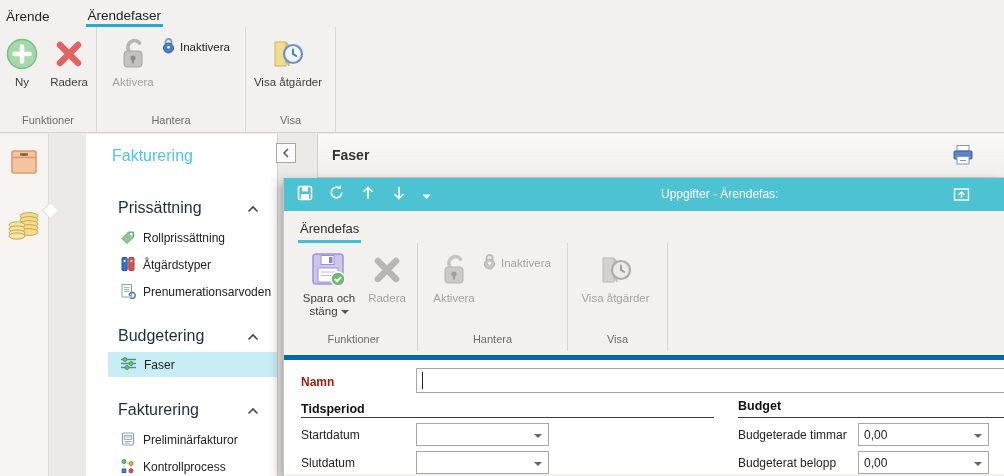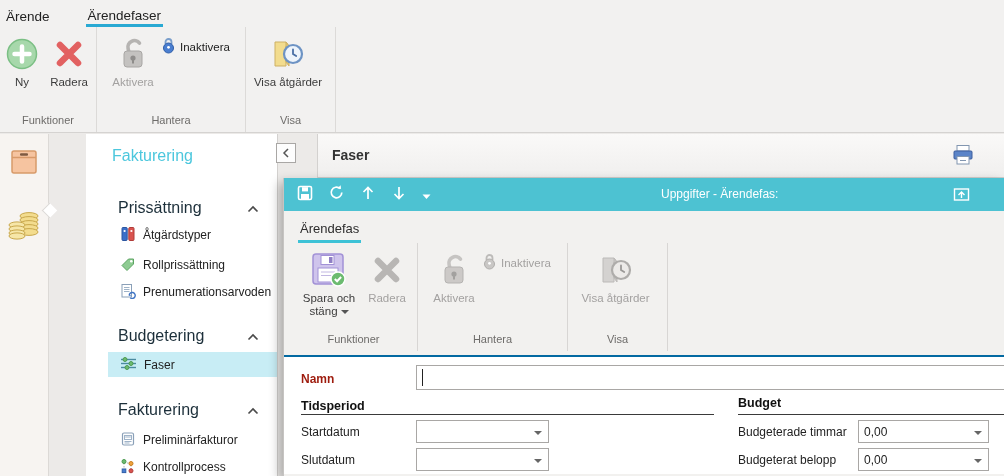--- a/index.html
+++ b/index.html
@@ -45,21 +45,21 @@
 
   
   .dialog { position:absolute; left:283px; top:178px; width:721px; height:298px; z-index:5; box-shadow:-4px 4px 10px rgba(0,0,0,0.28); background:#f2f1ef; border-left:1px solid #c6c4c2; }
   .dtitlebar { position:relative; height:33px; background:#4dc2d2; display:flex; align-items:center; padding-left:13px; gap:15px; }
   .dtitle { position:absolute; left:377px; top:9px; font-size:12px; color:#ffffff; }
   .popout { position:absolute; left:669px; top:8px; }
   .dtabs { padding:8px 0 0 14px; }
   .dtab { display:inline-block; font-size:13px; color:#2c2c2c; padding:2px 2px 4px; border-bottom:3px solid #3dc2d6; }
   .dribbon { display:flex; height:108px; padding-left:6px; }
   .dgroup { position:relative; border-right:1px solid #d8d6d4; height:100%; }
-  .dform { position:absolute; left:0; top:177px; width:721px; height:119px; background:#ffffff; border-top:2px solid #0369a1; }
+  .dform { position:absolute; left:0; top:177px; width:721px; height:119px; background:#ffffff; border-top:5px solid #0369a1; }
   .flabel { position:absolute; font-size:12px; color:#222; }
   .flabel.req { color:#9e1b0d; font-weight:bold; }
   .fsection { position:absolute; font-size:12.5px; font-weight:bold; color:#111; }
   .fsecline { position:absolute; height:0; border-bottom:1px solid #3a3a3a; }
   .textbox { position:absolute; background:#fff; border:1px solid #a9a7a5; }
   .caret { position:absolute; left:5px; top:3px; width:1px; height:17px; background:#222; }
   .combo { position:absolute; background:#fff; border:1px solid #a9a7a5; height:23px; }
   .combo .val { position:absolute; left:5px; top:4px; font-size:12px; color:#222; }
   .combo .arr { position:absolute; right:6px; top:10px; width:0; height:0; border-left:4px solid transparent; border-right:4px solid transparent; border-top:4px solid #666; }
 </style>
@@ -172,35 +172,35 @@
 
   <div class="navpanel">
     <div class="navtitle">Fakturering</div>
 
     <div class="navsec sp34">
       <span>Prissättning</span>
       <span><svg width="12" height="8" viewBox="0 0 12 8">
             <path d="M1.5 6.5 L6 2 L10.5 6.5" fill="none" stroke="#4a4a4a" stroke-width="1.6"></path>
           </svg></span>
     </div>
+    <div class="navitem sp12">
+      <span><svg width="16" height="16" viewBox="0 0 16 16">
+            <path d="M2 9.5 L8.5 3 H13.5 V8 L7 14.5 Z" fill="#8ecb92" stroke="#5da563"></path>
+            <circle cx="11.3" cy="5.2" r="1.3" fill="#ffffff"></circle>
+          </svg></span>
+      <span>Rollprissättning</span>
+    </div>
     <div class="navitem sp9">
       <span><svg width="16" height="16" viewBox="0 0 16 16">
             <rect x="2" y="1.5" width="5.2" height="13" rx="1" fill="#3b6fc9" stroke="#2c56a0"></rect>
             <circle cx="4.6" cy="5" r="1.1" fill="#ffffff"></circle>
             <rect x="8.8" y="1.5" width="5.2" height="13" rx="1" fill="#d9534f" stroke="#b03c39"></rect>
             <circle cx="11.4" cy="5" r="1.1" fill="#ffffff"></circle>
           </svg></span>
       <span>Åtgärdstyper</span>
-    </div>
-    <div class="navitem sp12">
-      <span><svg width="16" height="16" viewBox="0 0 16 16">
-            <path d="M2 9.5 L8.5 3 H13.5 V8 L7 14.5 Z" fill="#8ecb92" stroke="#5da563"></path>
-            <circle cx="11.3" cy="5.2" r="1.3" fill="#ffffff"></circle>
-          </svg></span>
-      <span>Rollprissättning</span>
     </div>
     <div class="navitem sp9">
       <span><svg width="16" height="16" viewBox="0 0 16 16">
             <rect x="2" y="1.5" width="9.5" height="12.5" fill="#ffffff" stroke="#8aa0b8"></rect>
             <line x1="4" y1="4.5" x2="9.5" y2="4.5" stroke="#9fb3c8"></line>
             <line x1="4" y1="6.5" x2="9.5" y2="6.5" stroke="#9fb3c8"></line>
             <line x1="4" y1="8.5" x2="9.5" y2="8.5" stroke="#9fb3c8"></line>
             <path d="M9.2 12.5 a3 3 0 1 1 1 2.2" fill="none" stroke="#3f74c4" stroke-width="1.4"></path>
             <path d="M9 11 l0.4 2 l1.8 -0.6 z" fill="#3f74c4"></path>
           </svg></span>

